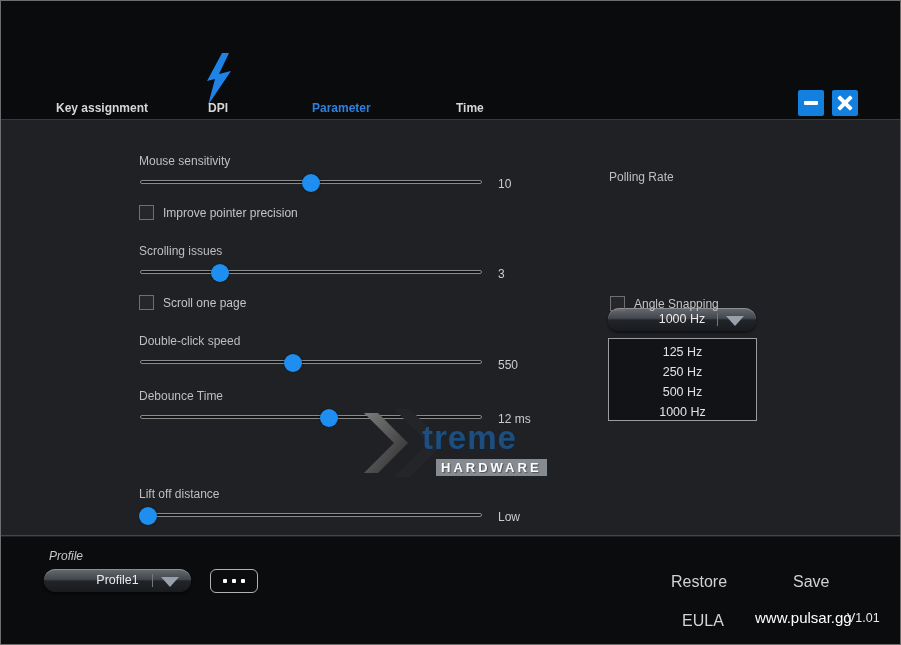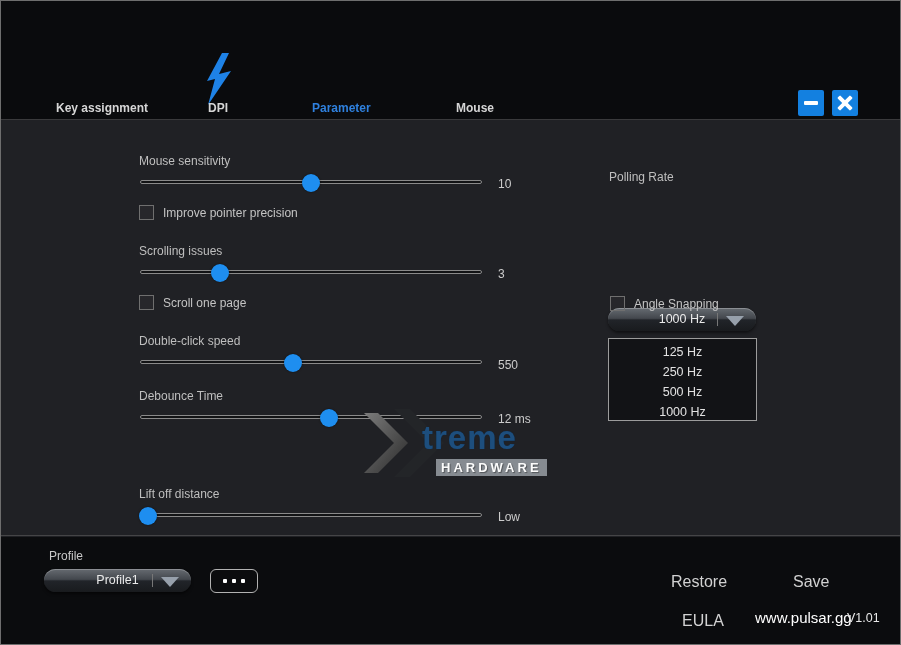--- a/index.html
+++ b/index.html
@@ -49,35 +49,35 @@
   .wm-treme{position:absolute;left:58px;top:14px;font-size:33px;font-weight:800;letter-spacing:1px;color:#1d4e7d;text-shadow:0 0 1px #0c2a49;}
   .wm-hw{position:absolute;left:72px;top:54px;background:rgba(148,154,160,.88);color:#fbfbfb;font-size:13px;font-weight:700;letter-spacing:3px;padding:1px 5px;text-shadow:1px 1px 1px rgba(0,0,0,.4);}
   
   .footer{position:absolute;left:0;top:536px;width:100%;height:109px;background:#0b0c0e;}
   .profile-dd{left:43px;top:32px;width:147px;}
   .more-btn{position:absolute;left:209px;top:32px;width:48px;height:24px;border:1px solid #b2b2b2;border-radius:6px;box-sizing:border-box;cursor:pointer;display:flex;align-items:center;justify-content:center;gap:5px;}
   .dot{width:4px;height:4px;background:#fff;border-radius:1px;}
   .flink{position:absolute;font-size:16px;color:#d2d2d2;cursor:pointer;white-space:nowrap;}
   .fsite{position:absolute;font-size:15px;color:#ffffff;cursor:pointer;white-space:nowrap;}
   .fver{position:absolute;font-size:12.5px;color:#e8e8e8;white-space:nowrap;}
-  .footer .lbl{color:#c9c9c9;}
+  .footer .lbl{color:#c9c9c9;font-style:italic;}
 </style>
 </head>
 <body>
 
 <div id="app">
 
   <div class="header">
     <svg class="bolt" width="28" height="52" viewBox="0 0 28 52">
       <polygon points="17,0 2,28 10,26 3,52 26,18 14,21 24,0" fill="#1e82e6"></polygon>
     </svg>
     <div class="tab t0">Key assignment</div>
     <div class="tab t1">DPI</div>
     <div class="tab t2 active">Parameter</div>
-    <div class="tab t3">Mouse</div>
+    <div class="tab t3">Time</div>
     <div class="winbtn min">
         <div class="minbar"></div>
       </div>
     <div class="winbtn close">
         <div class="xa"></div>
         <div class="xb"></div>
       </div>
   </div>
 
   <div class="main">

